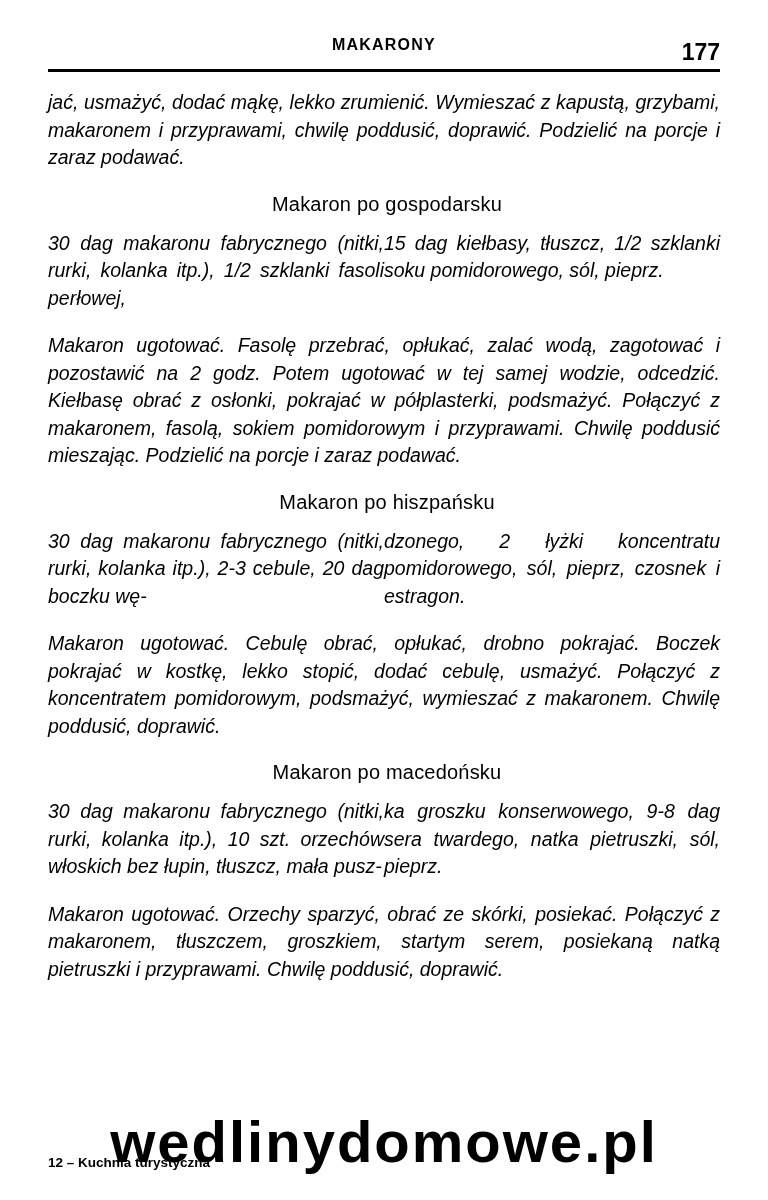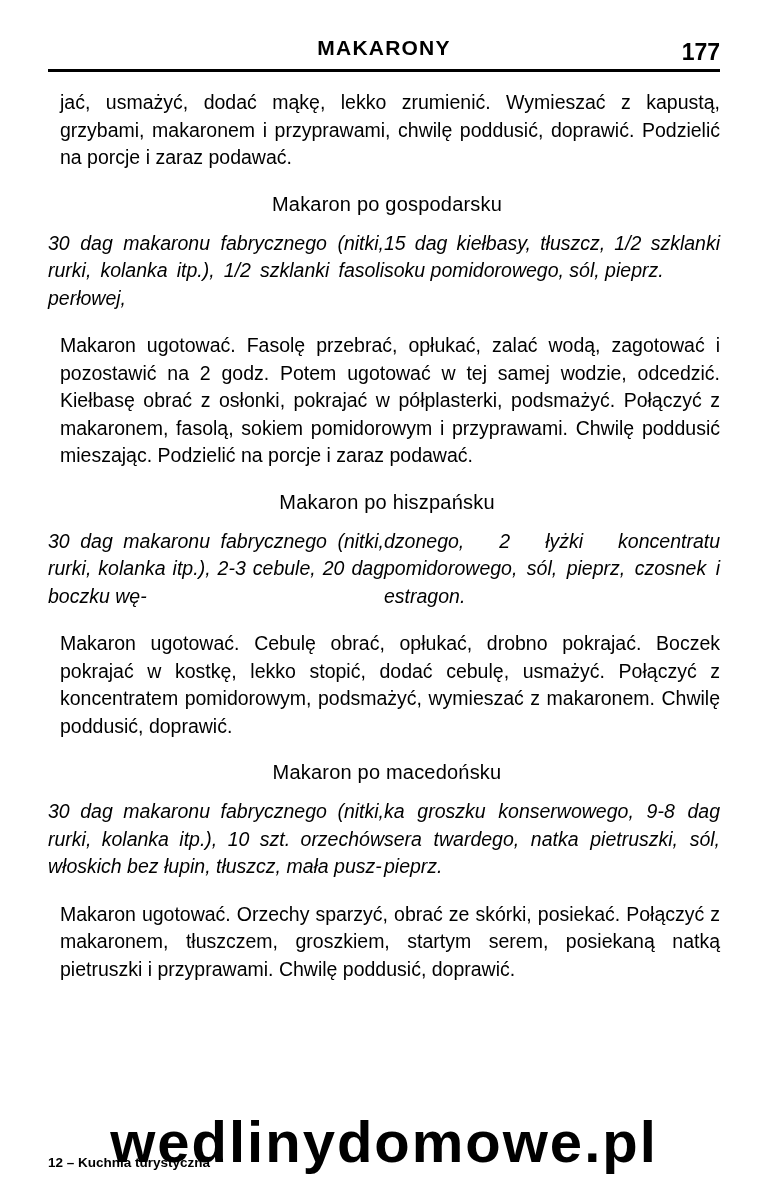--- a/index.html
+++ b/index.html
@@ -24,21 +24,21 @@
   }
   
   .header {
     display: flex;
     align-items: baseline;
     justify-content: center;
     position: relative;
     height: 30px;
   }
   .header-title {
-    font-size: 21px;
+    font-size: 16px;
     font-weight: bold;
     letter-spacing: 1.2px;
     text-align: center;
   }
   .header-page {
     position: absolute;
     right: 0;
     bottom: 0;
     font-size: 23px;
     font-weight: bold;
@@ -46,24 +46,25 @@
   }
   .rule {
     border-top: 3px solid #000;
     margin-top: 3px;
     margin-bottom: 17px;
   }
   
   p.body {
     font-size: 19.5px;
     line-height: 27.5px;
-    margin: 0 0 0 12px;
+    margin: 0 0 0 0;
     text-align: justify;
     text-justify: inter-word;
     hyphens: manual;
+    font-style: italic;
   }
   h2.recipe-title {
     font-size: 20px;
     font-weight: normal;
     margin: 21px 0 14px 6px;
     letter-spacing: 0.2px;
     text-align: center;
   }
   .ingredients {
     display: flex;

